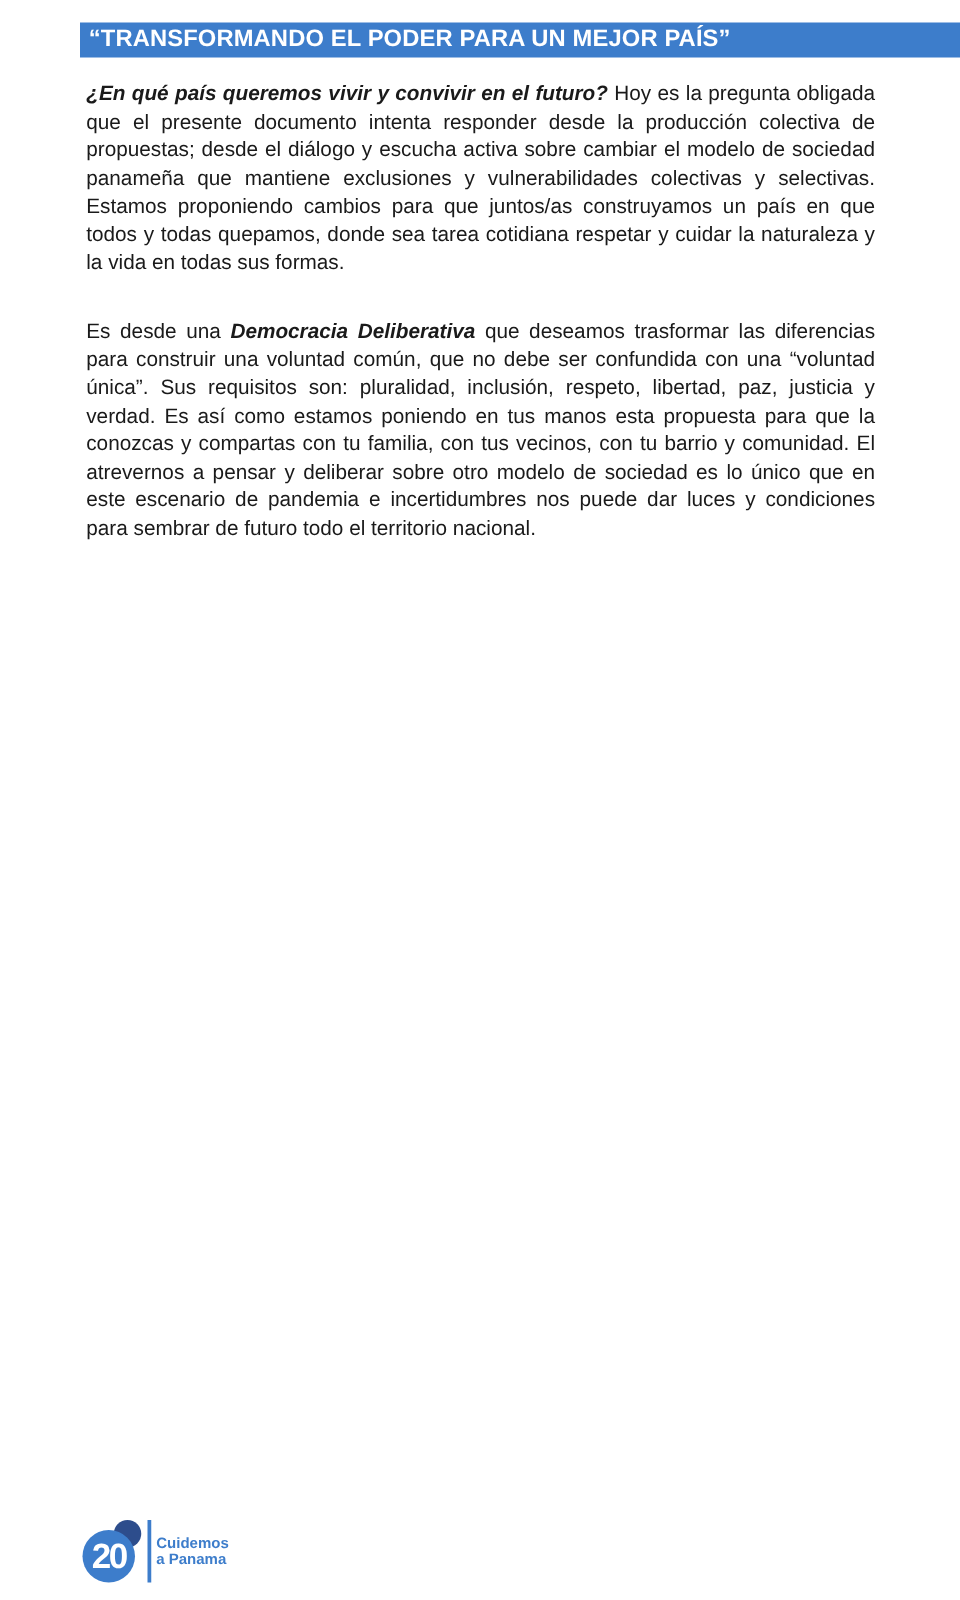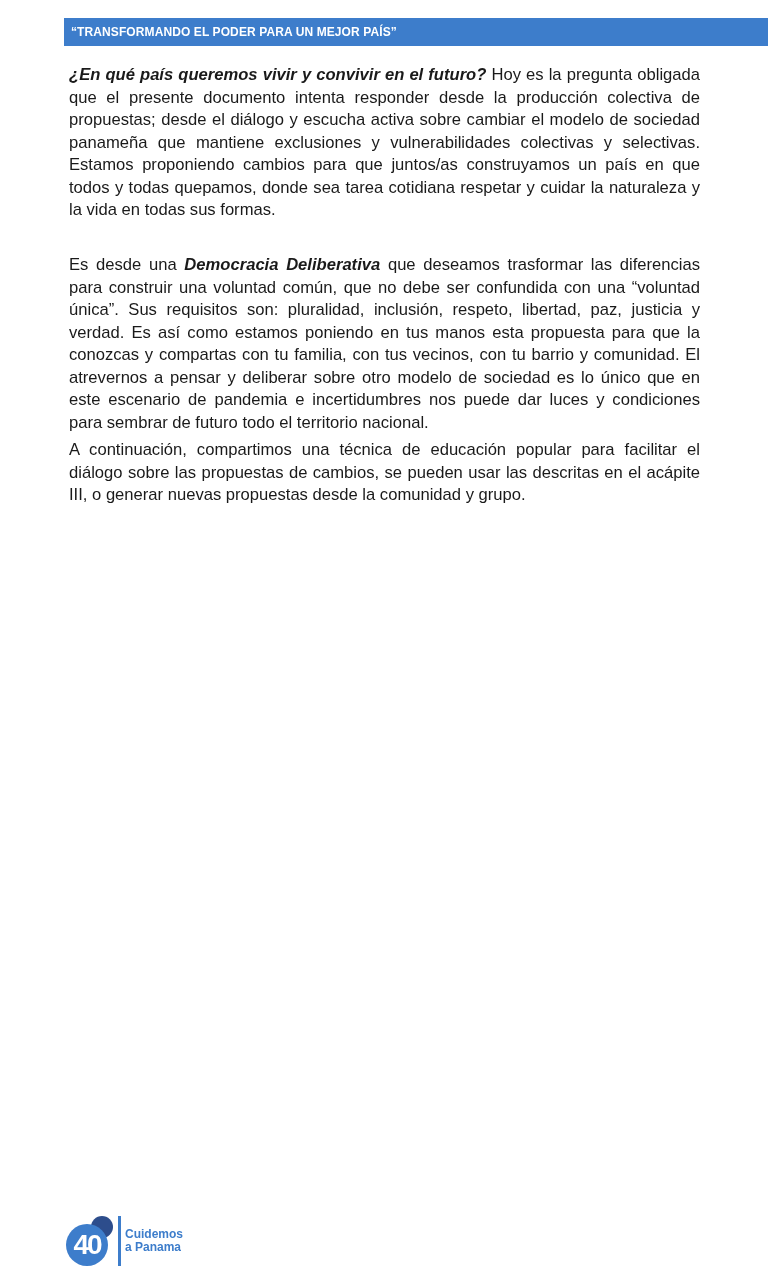--- a/index.html
+++ b/index.html
@@ -1,20 +1,20 @@
 <!DOCTYPE html>
 <html><head>
 <meta charset="utf-8">
 <style>
   html, body { margin: 0; padding: 0; background: #ffffff; }
   body { width: 768px; height: 1280px; position: relative; overflow: hidden;
          font-family: "Liberation Sans", "DejaVu Sans", sans-serif; color: #1a1a1a; }
   .header-bar { position: absolute; left: 64px; top: 18px; width: 704px; height: 28px;
                 background: #3d7dcb; box-sizing: border-box; padding-left: 7px; }
-  .header-title { color: #ffffff; font-weight: bold; font-size: 12px; line-height: 28px;
+  .header-title { color: #ffffff; font-weight: bold; font-size: 19px; line-height: 28px;
                   letter-spacing: 0.1px; white-space: nowrap; }
   .content { position: absolute; left: 64px; top: 59px; width: 641px; }
   .para { font-size: 16.6px; line-height: 22.5px; text-align: justify; margin: 5px; }
   .gap { height: 22.5px; }
   .bi { font-weight: bold; font-style: italic; }
   .footer { position: absolute; left: 64px; top: 1214px; width: 140px; height: 54px; }
   .badge-back { position: absolute; left: 27px; top: 2px; width: 22px; height: 22px;
                 border-radius: 50%; background: #2d4d8c; }
   .badge { position: absolute; left: 2px; top: 10px; width: 42px; height: 42px; border-radius: 50%;
            background: #3d7dcb; color: #ffffff; font-weight: bold; font-size: 28px;
@@ -27,24 +27,23 @@
 <body>
 
 <div class="header-bar">
   <div class="header-title">“TRANSFORMANDO EL PODER PARA UN MEJOR PAÍS”</div>
 </div>
 
 <div class="content">
   <p class="para"><span class="bi">¿En qué país queremos vivir y convivir en el futuro?</span><span> Hoy es la pregunta obligada que el presente documento intenta responder desde la producción colectiva de propuestas; desde el diálogo y escucha activa sobre cambiar el modelo de sociedad panameña que mantiene exclusiones y vulnerabilidades colectivas y selectivas. Estamos proponiendo cambios para que juntos/as construyamos un país en que todos y todas quepamos, donde sea tarea cotidiana respetar y cuidar la naturaleza y la vida en todas sus formas.</span></p>
   <div class="gap"></div>
   <p class="para"><span>Es desde una </span><span class="bi">Democracia Deliberativa</span><span> que deseamos trasformar las diferencias para construir una voluntad común, que no debe ser confundida con una “voluntad única”. Sus requisitos son:  pluralidad, inclusión, respeto, libertad, paz, justicia y verdad. Es así como estamos poniendo en tus manos esta propuesta para que la conozcas y compartas con tu familia, con tus vecinos, con tu barrio y comunidad. El atrevernos a pensar y deliberar sobre otro modelo de sociedad es lo único que en este escenario de pandemia e incertidumbres nos puede dar luces y condiciones para sembrar de futuro todo el territorio nacional.</span></p>
-  <p class="para">A continuación, compartimos una técnica de educación popular para facilitar el diálogo sobre las propuestas de cambios, se pueden usar las descritas en el acápite III, o generar nuevas propuestas desde la comunidad y grupo.</p>
 </div>
 
 <div class="footer">
   <div class="badge-back"></div>
-  <div class="badge">40</div>
+  <div class="badge">20</div>
   <div class="footer-divider"></div>
   <div class="brand">
     <div>Cuidemos</div>
     <div>a Panama</div>
   </div>
 </div>
 
 </body></html>

